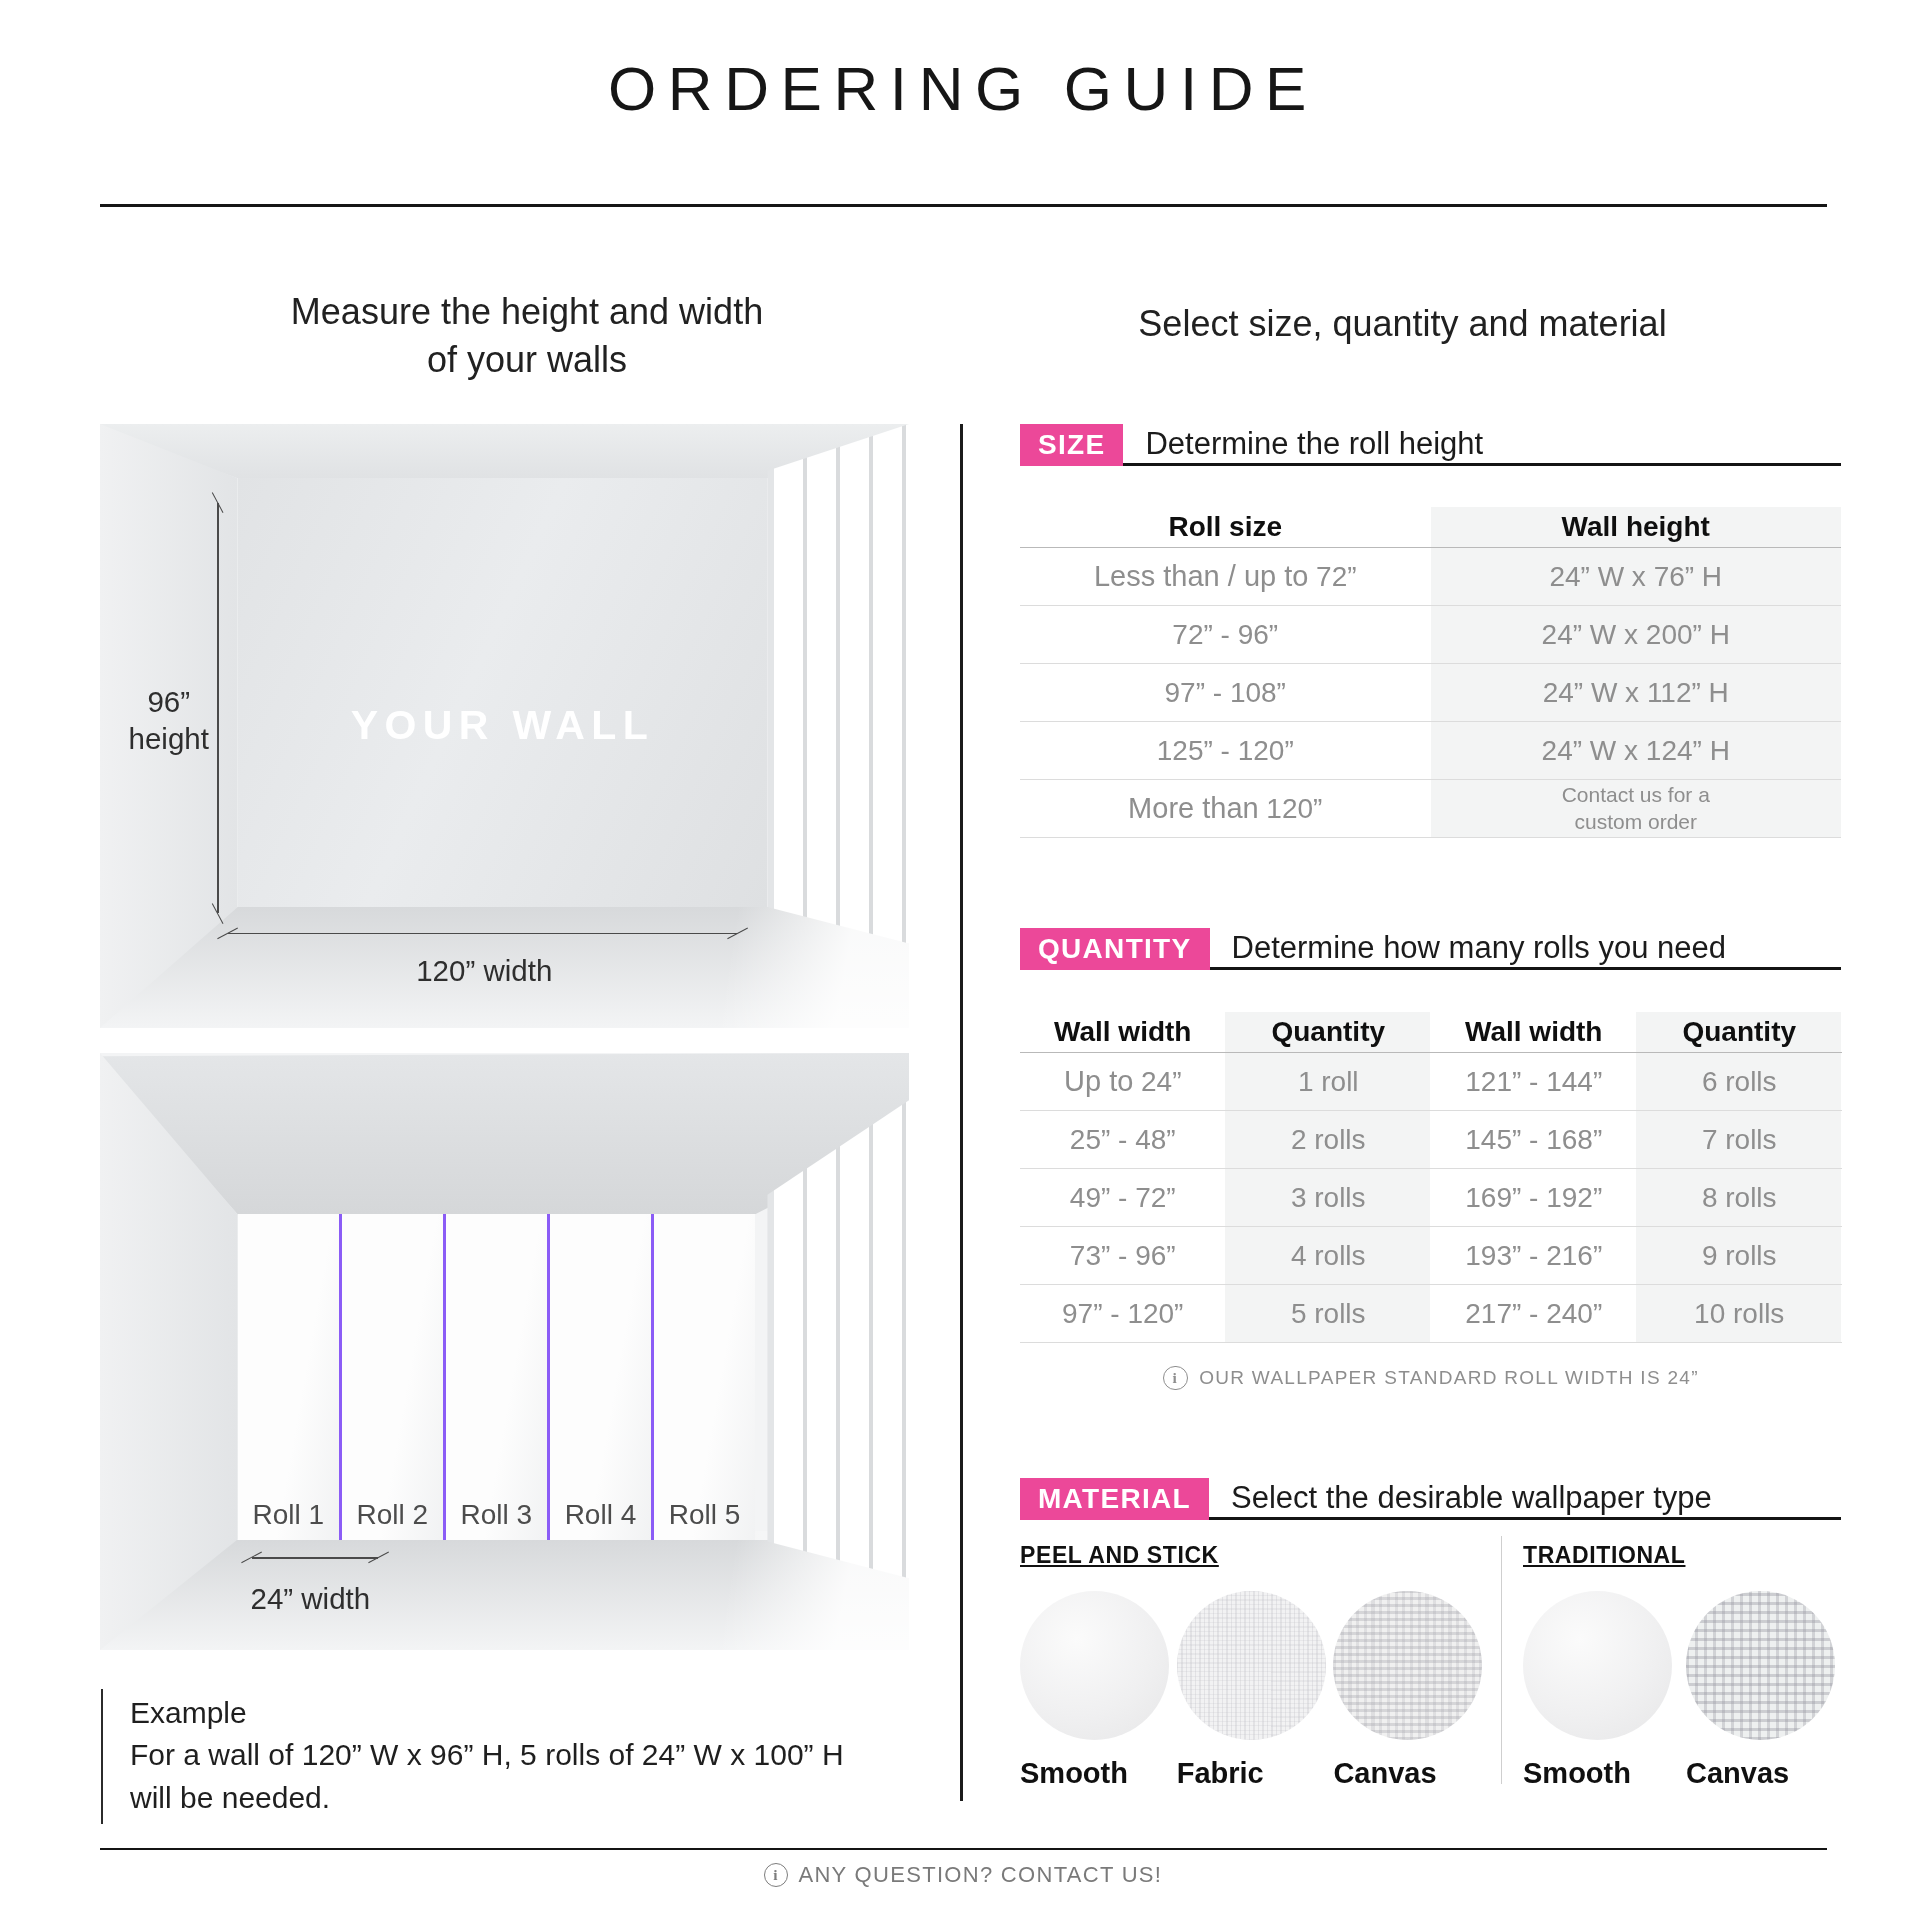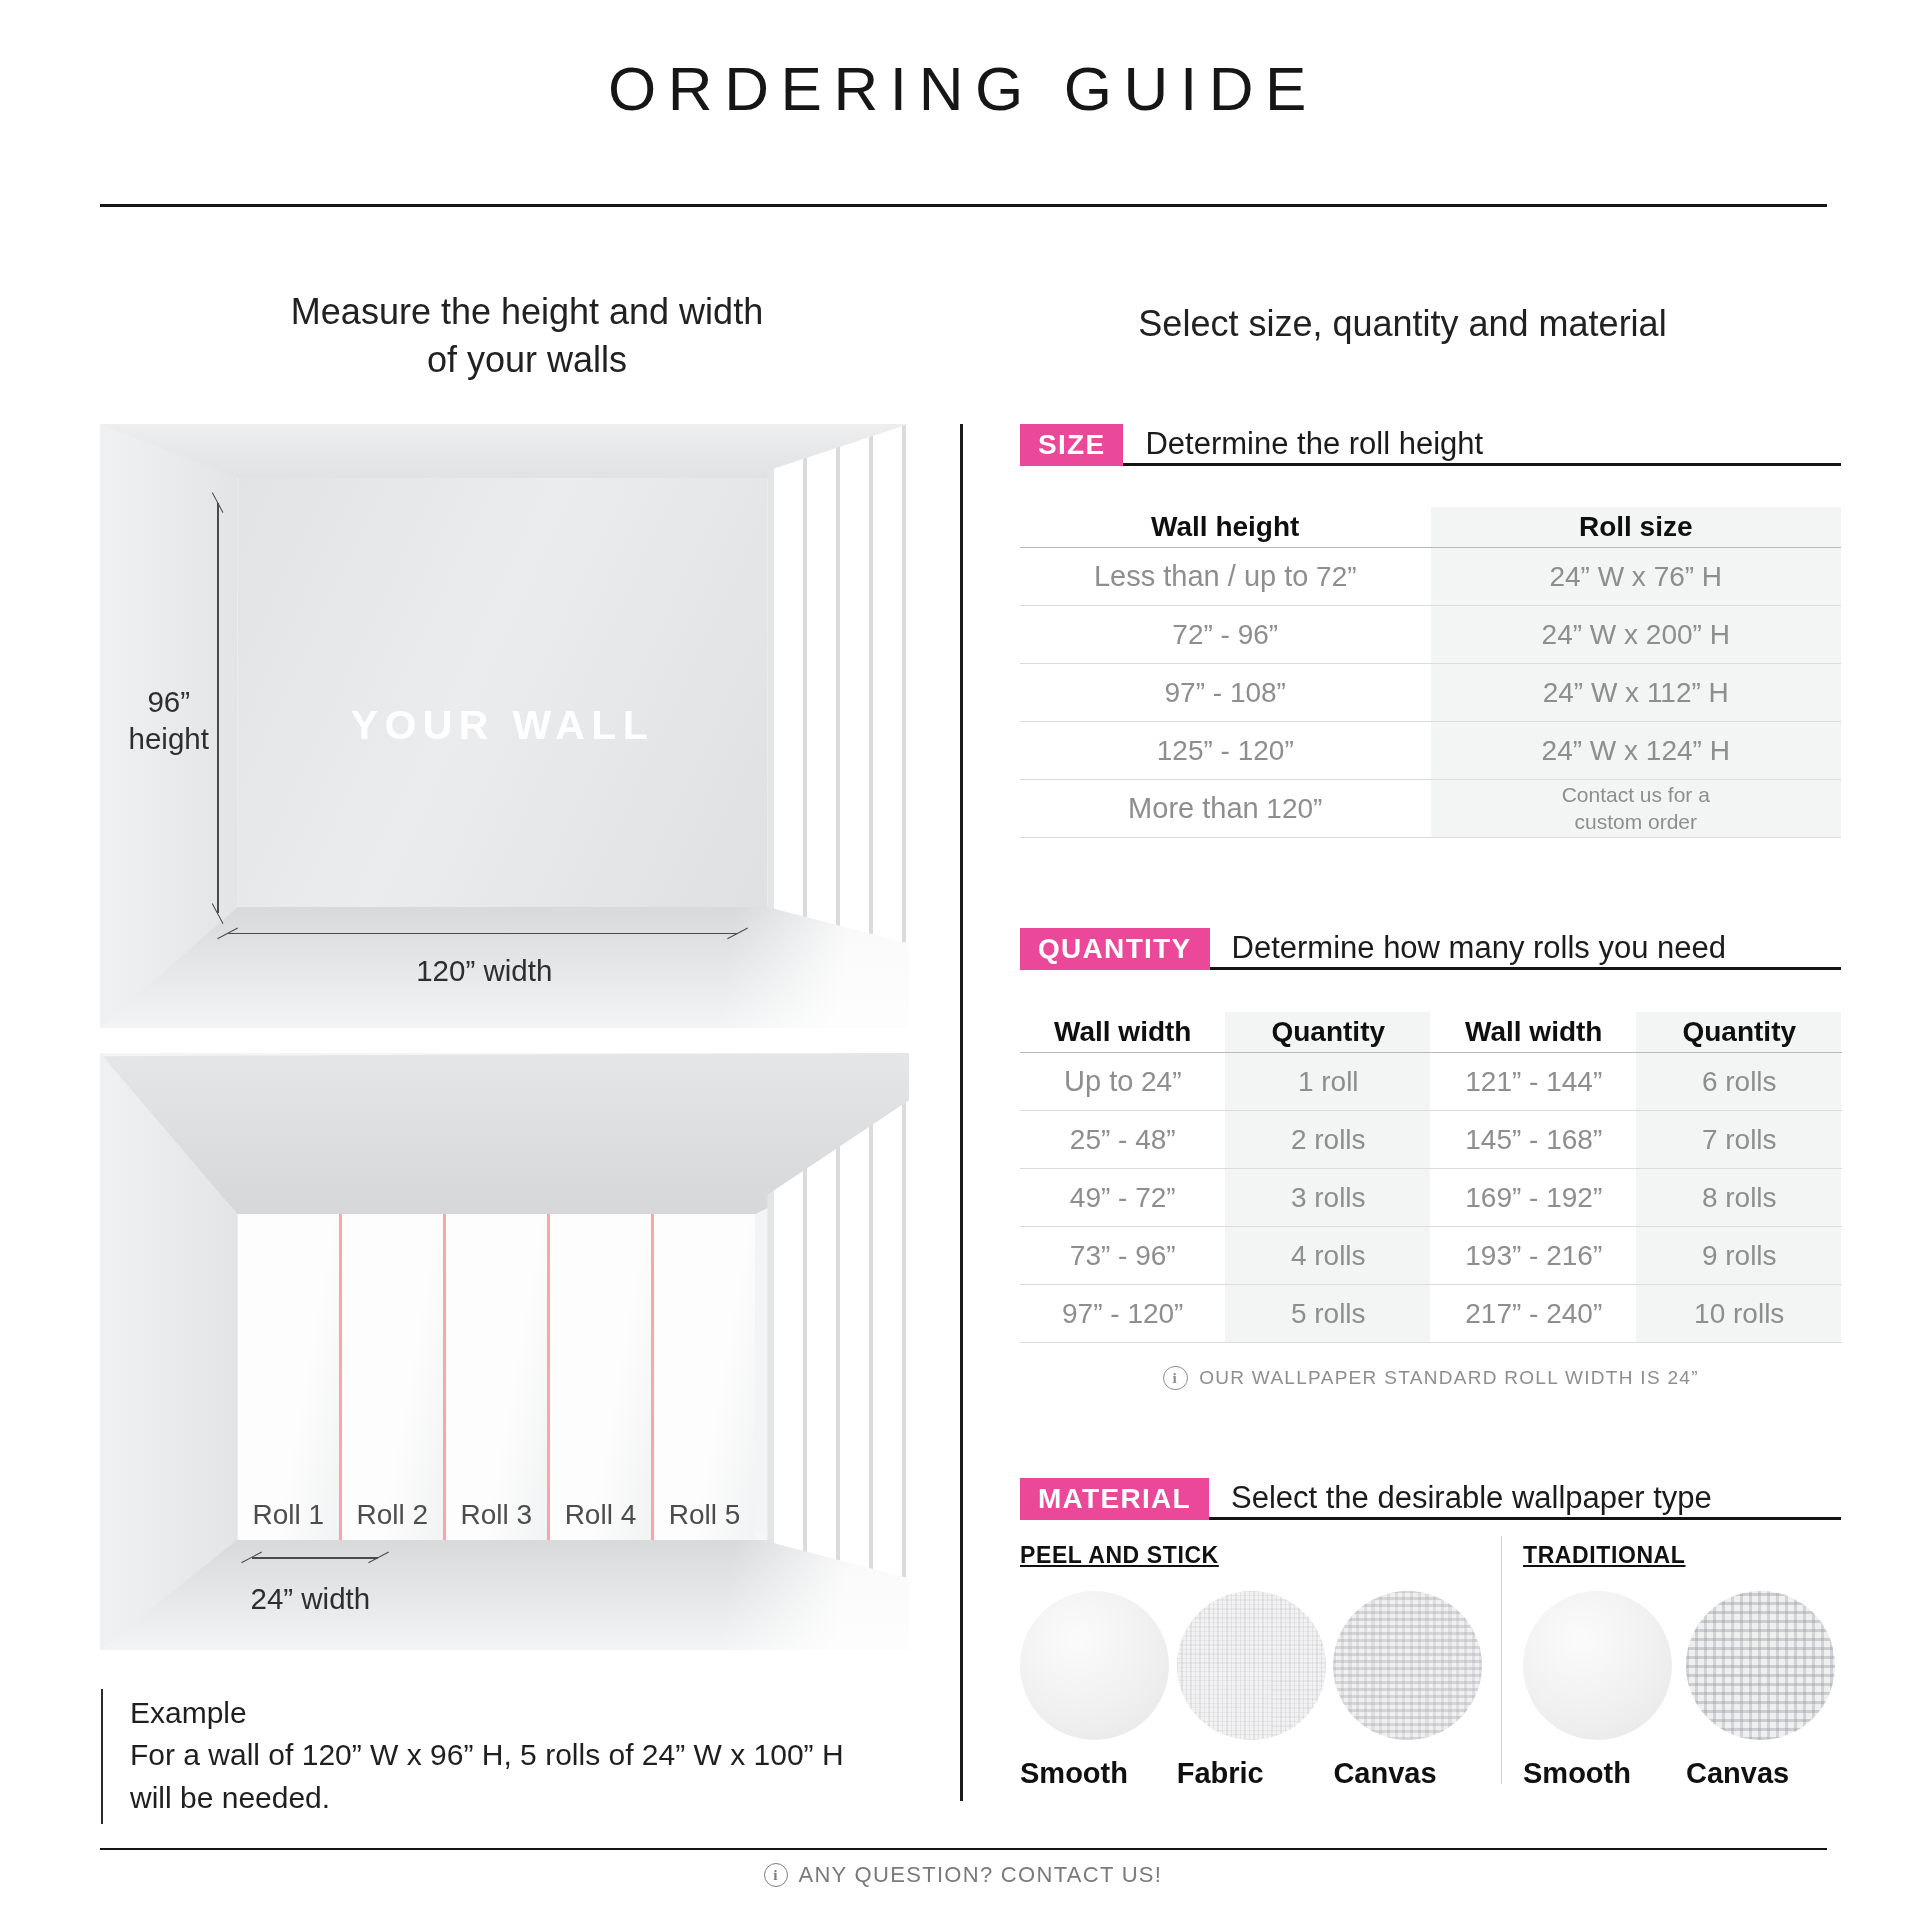--- a/index.html
+++ b/index.html
@@ -55,21 +55,21 @@
   .mline.v { width:1.3px; } .mline.h { height:1.3px; }
   .mline.v::before,.mline.v::after { content:""; position:absolute; width:23px; height:1.3px; background:#4a4a4a; left:-11px; transform:rotate(62deg); }
   .mline.v::before { top:-0.6px; } .mline.v::after { bottom:-0.6px; }
   .mline.h::before,.mline.h::after { content:""; position:absolute; width:1.3px; height:23px; background:#4a4a4a; top:-11px; transform:rotate(62deg); }
   .mline.h::before { left:-0.6px; } .mline.h::after { right:-0.6px; }
   .vline1 { left:14.5%; top:13%; height:68%; }
   .hline1 { left:15.8%; top:84.3%; width:63%; }
   .hline2 { left:18.8%; top:84.5%; width:15.6%; }
 
   .panels { position:absolute; left:17%; width:64%; top:27%; height:54.5%;
-            background:#fca5a5; display:flex; gap:2.6px; }
+            background:#8b5cf6; display:flex; gap:2.6px; }
   .panel { flex:1; position:relative; background:linear-gradient(100deg,#fdfdfd 60%,#f1f2f3 100%); }
   .panel .roll-label { position:absolute; bottom:9px; left:0; width:100%; text-align:center;
                        font-size:28px; color:#4c4c4c; }
 
   
   .example { position:absolute; left:101px; top:1689px; width:796px;
              border-left:2.6px solid #2b2b2b; padding:2.6px 0 5.1px 27px;
              font-size:30px; line-height:1.42; color:#1f1f1f; }
 
   
@@ -200,22 +200,22 @@
     <span>will be needed.</span>
   </div>
 
   <div class="sec-head head-size">
     <div class="badge">SIZE</div>
     <div class="sec-title">Determine the roll height</div>
   </div>
   <div class="tbl size-tbl">
     <div class="band"></div>
     <div class="trow head">
+      <div class="tcell th">Roll size</div>
       <div class="tcell th">Wall height</div>
-      <div class="tcell th">Roll size</div>
     </div>
     <div class="trow body">
       <div class="tcell td">
         <span class="pfx">Less than / up to</span>
         <span>72”</span>
       </div>
       <div class="tcell td">24” W x 76” H</div>
     </div>
     <div class="trow body">
       <div class="tcell td">72” - 96”</div>

